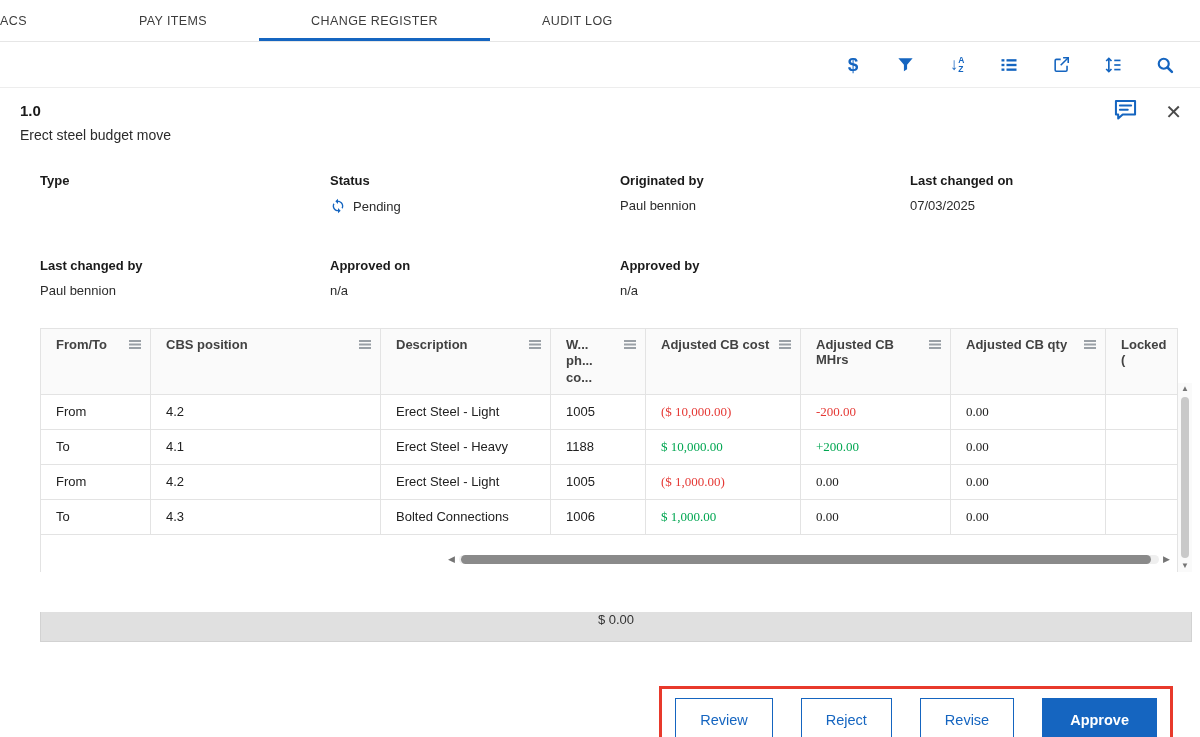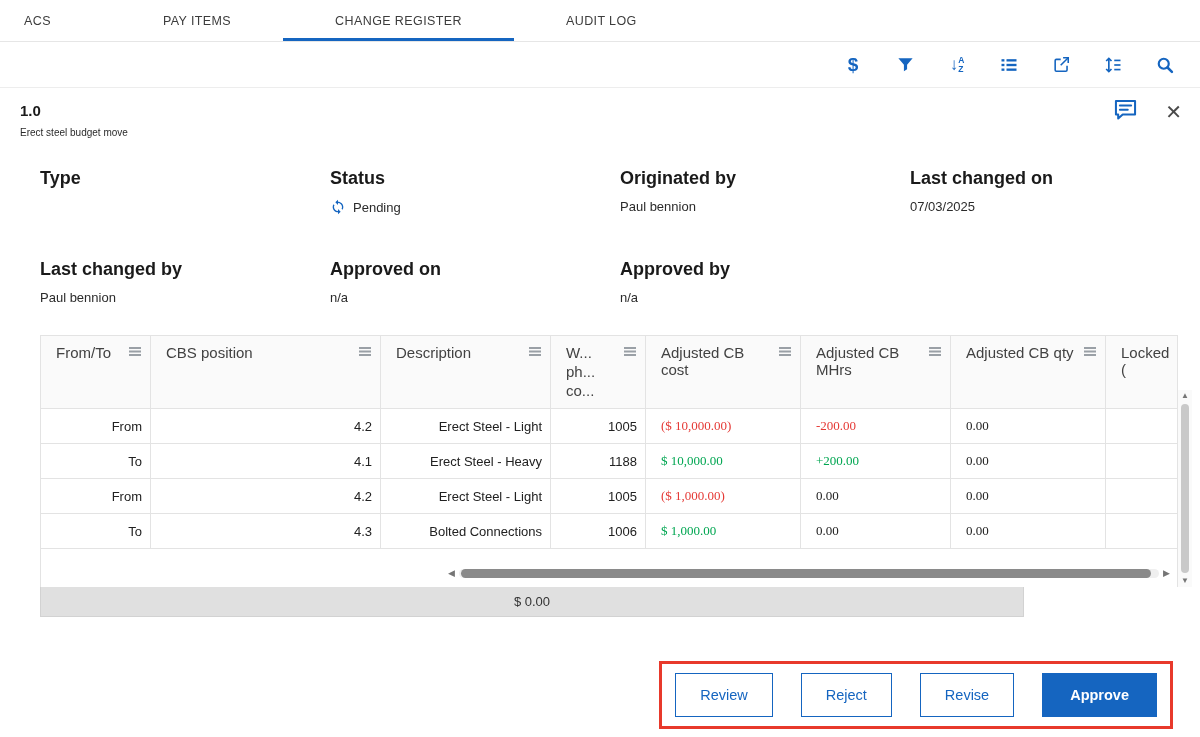--- a/index.html
+++ b/index.html
@@ -3,80 +3,80 @@
 <meta charset="utf-8">
 <style>
   * { box-sizing: border-box; margin: 0; padding: 0; }
   html,body { width:1200px; height:737px; background:#fff; overflow:hidden;
     font-family:"Liberation Sans", sans-serif; color:#212121; }
 
   
   .tabbar { display:flex; height:42px; border-bottom:1px solid #e6e6e6; align-items:stretch; }
   .tab { display:flex; align-items:center; justify-content:center; padding:0 52px;
     font-size:12.5px; letter-spacing:.4px; color:#3c3c3c; cursor:pointer; white-space:nowrap; }
-  .tab:first-child { padding:0 60px 0 24px; justify-content:flex-start; }
+  .tab:first-child { padding:0 60px 0 0; justify-content:flex-start; }
   .tab.active { border-bottom:3px solid #1565c0; padding-top:3px; }
 
   
   .toolbar { height:46px; display:flex; align-items:center; justify-content:flex-end;
     gap:30px; padding-right:24px; border-bottom:1px solid #ededed; }
   .tool-btn { width:22px; height:22px; display:flex; align-items:center; justify-content:center; cursor:pointer; }
   .dollar { font-size:19px; font-weight:700; color:#1565c0; line-height:1; }
   .sort-az { display:inline-flex; align-items:center; color:#1565c0; }
   .sa-arrow { font-size:17px; font-weight:700; line-height:1; }
   .sa-letters { display:inline-flex; flex-direction:column; font-size:8.5px; font-weight:700; line-height:1.05; }
 
   
   .detail { position:relative; padding:14px 22px 0 20px; }
   .detail-id { font-size:15px; font-weight:700; color:#1a1a1a; }
-  .detail-subtitle { font-size:10px; margin-top:8px; color:#2b2b2b; }
+  .detail-subtitle { font-size:14px; margin-top:8px; color:#2b2b2b; }
   .detail-icons { position:absolute; top:8px; right:18px; display:flex; align-items:center; gap:26px; }
   .close-x { font-size:20px; color:#4a4a4a; cursor:pointer; line-height:1; }
 
   
   .fields { display:grid; grid-template-columns:290px 290px 290px 1fr;
     row-gap:44px; padding:30px 20px 0 20px; }
-  .field-label { font-size:18px; font-weight:700; color:#1a1a1a; }
+  .field-label { font-size:13px; font-weight:700; color:#1a1a1a; }
   .field-value { font-size:13px; color:#2b2b2b; margin-top:10px; display:flex; align-items:center; gap:7px; }
 
   
   .grid-wrap { margin:30px 20px 0 20px; width:1152px; }
   .grid-main { position:relative; width:1152px; }
   table { border-collapse:collapse; width:1137px; table-layout:fixed; font-size:13px; }
   th, td { border:1px solid #e3e3e3; }
-  thead th { background:#fafafa; font-size:15px; font-weight:400; color:#424242;
+  thead th { background:#fafafa; font-size:13px; font-weight:700; color:#424242;
     text-align:left; padding:8px 8px 8px 15px; vertical-align:top; }
   .th-inner { display:flex; justify-content:space-between; align-items:flex-start; }
   .wcol { white-space:pre-line; line-height:1.25; }
   .filter-ic { width:14px; height:12px; position:relative; flex:none; margin-left:4px; margin-top:2px; cursor:pointer; }
   .filter-ic::before { content:""; position:absolute; left:1px; top:1px; width:12px; height:1.6px;
     background:#9aa0a6; box-shadow:0 3.5px 0 #9aa0a6, 0 7px 0 #9aa0a6; }
-  tbody td { padding:9px 8px 9px 15px; color:#212121; background:#fff;text-align:right; }
+  tbody td { padding:9px 8px 9px 15px; color:#212121; background:#fff; }
   td.num { text-align:left; padding-right:20px;font-family:Liberation Serif, serif; }
   td.neg { color:#e53935; }
   td.pos { color:#00a651; }
   tr.spacer td { height:38px; border-left:1px solid #e3e3e3; border-right:1px solid #e3e3e3;
     border-top:1px solid #e3e3e3; border-bottom:none; }
 
   
   .vscroll { position:absolute; top:55px; bottom:0; right:0; width:14px;
     background:#fafafa; display:flex; flex-direction:column; align-items:center; }
   .vs-arrow { font-size:8px; color:#757575; line-height:12px; height:12px; cursor:pointer; }
   .vs-thumb { width:8px; flex:1; margin:2px 0; background:#c9c9c9; border-radius:4px; cursor:pointer; }
 
   
   .hscroll { position:absolute; left:408px; right:22px; bottom:7px; height:12px;
     display:flex; align-items:center; gap:4px; }
   .hs-arrow { font-size:9px; color:#757575; line-height:1; cursor:pointer; }
   .hs-track { flex:1; height:9px; background:#efefef; border-radius:5px; position:relative; }
   .hs-thumb { position:absolute; left:2px; right:8px; top:0; height:9px; background:#8a8a8a; border-radius:5px; cursor:grab; }
 
   
-  .grid-footer { width:984px; height:30px; background:#e0e0e0; border:1px solid #d2d2d2; border-top:none;
-    display:flex; align-items:center; justify-content:center; font-size:13px; color:#333; }
+  .grid-footer { width:1152px; height:30px; background:#e0e0e0; border:1px solid #d2d2d2; border-top:none;
+    display:flex; justify-content:center; font-size:13px; color:#333;margin-top:40px; }
 
   
   .actions-row { display:flex; justify-content:flex-end; padding-right:5px; margin-top:44px; }
   .annotation-box { border:3px solid #e8392b; padding:9px 13px; display:flex; align-items:center; gap:28px; }
   .btn { height:44px; border-radius:0; font-size:14.5px; font-family:"Liberation Sans", sans-serif; cursor:pointer; }
   .btn.outline { background:#fff; border:1.5px solid #1565c0; color:#1565c0; padding:0 24px; font-weight:500; }
   .btn.solid { background:#1565c0; border:1.5px solid #1565c0; color:#fff; padding:0 27px; font-weight:600; }
 </style>
 </head>
 <body>

